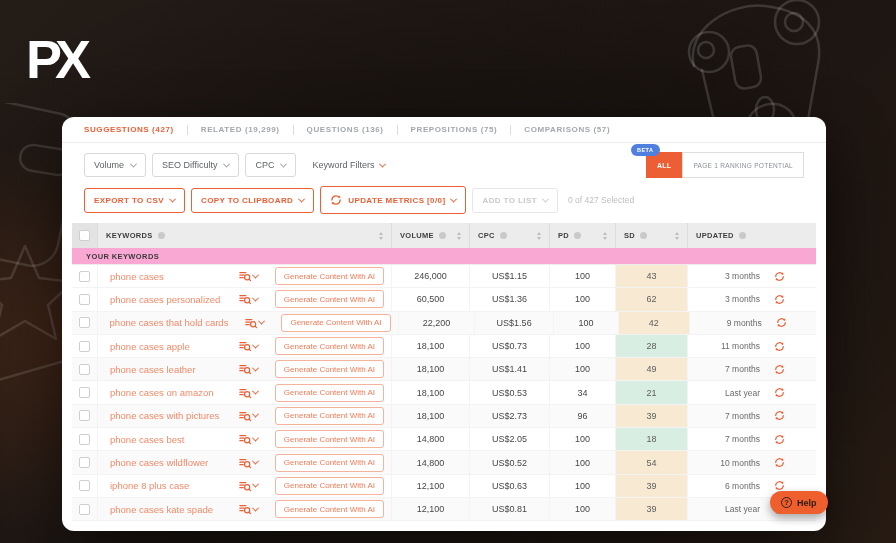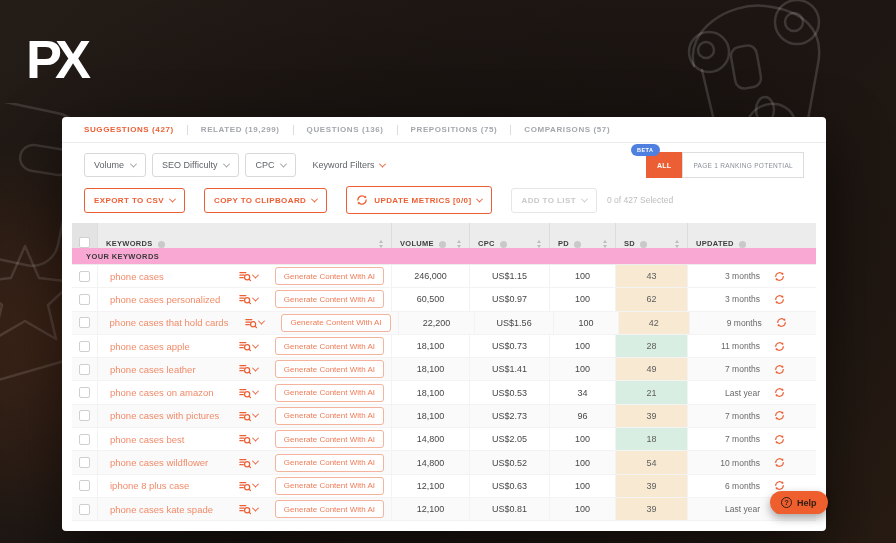--- a/index.html
+++ b/index.html
@@ -11,21 +11,21 @@
     position:relative;
     font-family:"Liberation Sans",sans-serif;
     background:
       radial-gradient(520px 330px at 13% 62%, rgba(122,62,30,.40), rgba(0,0,0,0) 62%),
       radial-gradient(760px 430px at 48% 48%, rgba(16,12,10,.85), rgba(16,12,10,0) 72%),
       linear-gradient(135deg,#241c17 0%,#1c1512 55%,#271b13 100%);
   }
   .deco{position:absolute;pointer-events:none;}
   .logo{position:absolute;left:26px;top:28px;color:#fff;font-weight:900;font-size:54px;letter-spacing:-0.13em;font-family:"Liberation Sans",sans-serif;}
   
-  .card{position:absolute;left:62px;top:117px;width:764px;height:414px;background:#fff;border-radius:4px;overflow:hidden;box-shadow:0 25px 60px rgba(0,0,0,.55);}
+  .card{position:absolute;left:62px;top:117px;width:764px;height:414px;background:#fff;border-radius:12px;overflow:hidden;box-shadow:0 25px 60px rgba(0,0,0,.55);}
   .tabs-row{display:flex;align-items:center;height:26px;padding:0 22px;border-bottom:1px solid #ececec;}
   .tab{font-size:8px;font-weight:700;letter-spacing:.6px;color:#a3a7ad;cursor:pointer;white-space:nowrap;}
   .tab.active{color:var(--accent);}
   .tab-divider{width:1px;height:10px;background:#dcdcdc;margin:0 13px;}
   .filters-row{display:flex;align-items:center;gap:6px;padding:9px 22px 6px;position:relative;}
   .filter-box{display:flex;align-items:center;gap:7px;border:1px solid #d9d9d9;border-radius:3px;padding:6px 9px;font-size:9px;color:#5f6368;background:#fff;}
   .kw-filters{display:flex;align-items:center;gap:6px;font-size:9px;color:#5f6368;margin-left:10px;}
   .caret{width:5px;height:5px;border-right:1.4px solid currentColor;border-bottom:1.4px solid currentColor;transform:rotate(45deg) translate(-1px,-1px);flex:none;}
   .caret.gray{color:#9aa0a6;}
   .caret.orange{color:var(--accent);}
@@ -33,21 +33,21 @@
   .beta{position:absolute;top:-8px;left:-15px;z-index:2;background:var(--beta);color:#fff;font-size:5.5px;font-weight:700;letter-spacing:.5px;padding:3px 6px;border-radius:8px;}
   .toggle-option{height:26px;display:flex;align-items:center;justify-content:center;border:1px solid #ddd;background:#fff;color:#8a8f98;font-size:6.5px;letter-spacing:.3px;padding:0 10px;cursor:pointer;}
   .toggle-option.selected{background:var(--accent);border-color:var(--accent);color:#fff;font-size:7px;font-weight:700;min-width:32px;}
   .actions-row{display:flex;align-items:center;gap:6px;padding:2px 22px 9px;}
   .tbtn{display:flex;align-items:center;gap:6px;border:1.3px solid var(--accent);color:var(--accent);background:#fff;border-radius:3px;font-size:8px;font-weight:700;letter-spacing:.4px;padding:7px 9px;cursor:pointer;font-family:inherit;white-space:nowrap;}
   .tbtn.disabled{border-color:#e6e6e6;color:#c9c9c9;}
   .sel-status{font-size:8.5px;color:#bdbdbd;margin-left:4px;}
   
   .table{margin:0 10px;}
   .thead{display:flex;height:25px;background:#ececec;}
-  .hcell{display:flex;align-items:flex-end;gap:3px;padding:0 8px;border-right:1px solid #dcdcdc;font-size:7.5px;font-weight:700;letter-spacing:.3px;color:#3f3f3f;}
+  .hcell{display:flex;align-items:center;gap:3px;padding:0 8px;border-right:1px solid #dcdcdc;font-size:7.5px;font-weight:700;letter-spacing:.3px;color:#3f3f3f;}
   .hcell:last-child{border-right:none;}
   .hcell.c-check{background:#e3e3e3;justify-content:center;padding:0;}
   .info-dot{width:7px;height:7px;border-radius:50%;background:#c9c9c9;flex:none;margin-left:2px;}
   .sort{display:flex;flex-direction:column;gap:2px;margin-left:auto;cursor:pointer;}
   .tri-up{width:0;height:0;border-left:2.8px solid transparent;border-right:2.8px solid transparent;border-bottom:3.5px solid #bdbdbd;}
   .tri-down{width:0;height:0;border-left:2.8px solid transparent;border-right:2.8px solid transparent;border-top:3.5px solid #bdbdbd;}
   .c-check{width:26px;}
   .c-keywords{flex:1;}
   .c-volume{width:78px;}
   .c-cpc{width:80px;}
@@ -147,21 +147,21 @@
     <span>ALL</span>
   </span>
 
   <span class="toggle-option">
     <span>PAGE 1 RANKING POTENTIAL</span>
   </span>
 </span>
   </div>
 
   <div class="actions-row">
-    <span style="display:flex;gap:19px;align-items:center;">
+    <span style="display:flex;gap:6px;align-items:center;">
   <button class="tbtn">
 
     <span>EXPORT TO CSV</span>
     <span class="caret"></span>
   </button>
 
   <button class="tbtn">
 
     <span>COPY TO CLIPBOARD</span>
     <span class="caret"></span>
@@ -310,21 +310,21 @@
         <span class="caret orange"></span>
       </span>
       <button class="gen-btn">
         <span>Generate Content With AI</span>
       </button>
     </div>
     <div class="cell c-volume">
             <span>60,500</span>
           </div>
     <div class="cell c-cpc">
-            <span>US$0.97</span>
+            <span>US$1.36</span>
           </div>
     <div class="cell c-pd">
             <span>100</span>
           </div>
     <div class="cell c-sd sd-medium">
             <span>62</span>
           </div>
     <div class="cell c-updated">
       <span class="upd-text">3 months</span>
       <svg class="refresh" width="11" height="11" viewBox="0 0 16 16">

